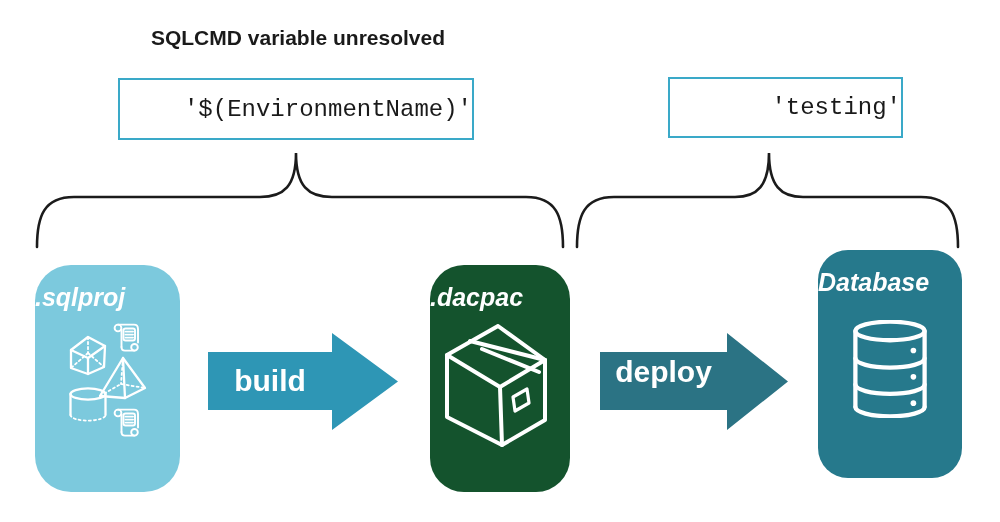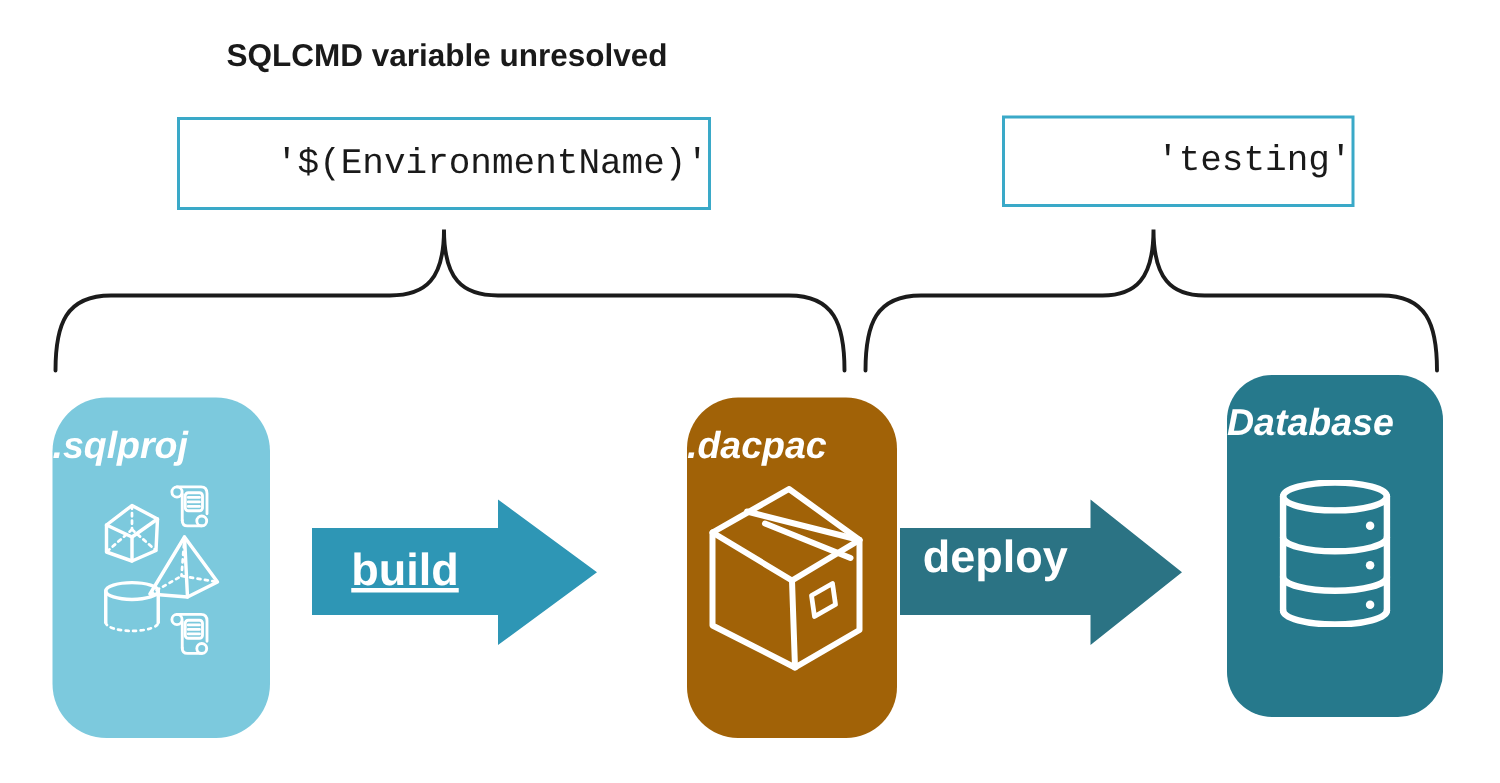--- a/index.html
+++ b/index.html
@@ -22,21 +22,21 @@
               font-size:25px;font-weight:700;color:#ffffff;font-style:italic;}
   .node-icon{position:absolute;}
   .icon-sqlproj{left:25px;top:53px;}
   .icon-dacpac{left:13px;top:59px;}
   .icon-database{left:33px;top:70px;}
   .arrow-svg{position:absolute;}
   .arrow-build-svg{left:205px;top:330px;}
   .arrow-deploy-svg{left:597px;top:330px;}
   .arrow-label{position:absolute;display:flex;align-items:center;justify-content:center;
                color:#ffffff;font-weight:700;font-size:30px;}
-  .arrow-build-label{left:205px;top:352px;width:130px;height:58px;text-decoration:underline;}
+  .arrow-build-label{left:205px;top:352px;width:130px;height:58px;}
   .arrow-deploy-label{left:597px;top:352px;width:133px;height:40px;}
 </style>
 </head>
 <body>
 
 <div class="canvas">
 
   <div class="heading heading-left">SQLCMD variable unresolved</div>
 
   <div class="code-box code-box-left">
@@ -101,21 +101,21 @@
 
       <use href="#scroll-glyph" x="52" y="89"></use>
     </svg>
   </div>
 
   <svg class="arrow-svg arrow-build-svg" width="196" height="103" viewBox="0 0 196 103">
     <polygon points="3,22 127,22 127,3 193,51.5 127,100 127,80 3,80" fill="#2e96b5"></polygon>
   </svg>
   <div class="arrow-label arrow-build-label">build</div>
 
-  <div class="node node-dacpac" style="background-color: #a16207; margin-left: 28px;">
+  <div class="node node-dacpac" style="background-color: #14532d;">
     <div class="node-label">.dacpac</div>
     <svg class="node-icon icon-dacpac" width="114" height="124" viewBox="0 0 114 124">
       <g fill="none" stroke="#ffffff" stroke-width="4" stroke-linecap="round" stroke-linejoin="round">
         <path d="M55,2 L4,31 L4,93 L59,121 L102,96 L102,36 Z"></path>
         <path d="M4,31 L57,63 L102,36"></path>
         <path d="M57,63 L59,121"></path>
         <path d="M27,17 L102,36"></path>
         <path d="M39,25 L96,48"></path>
         <path d="M70,73 L84,65 L86,79 L72,87 Z" stroke-width="3.2"></path>
       </g>

